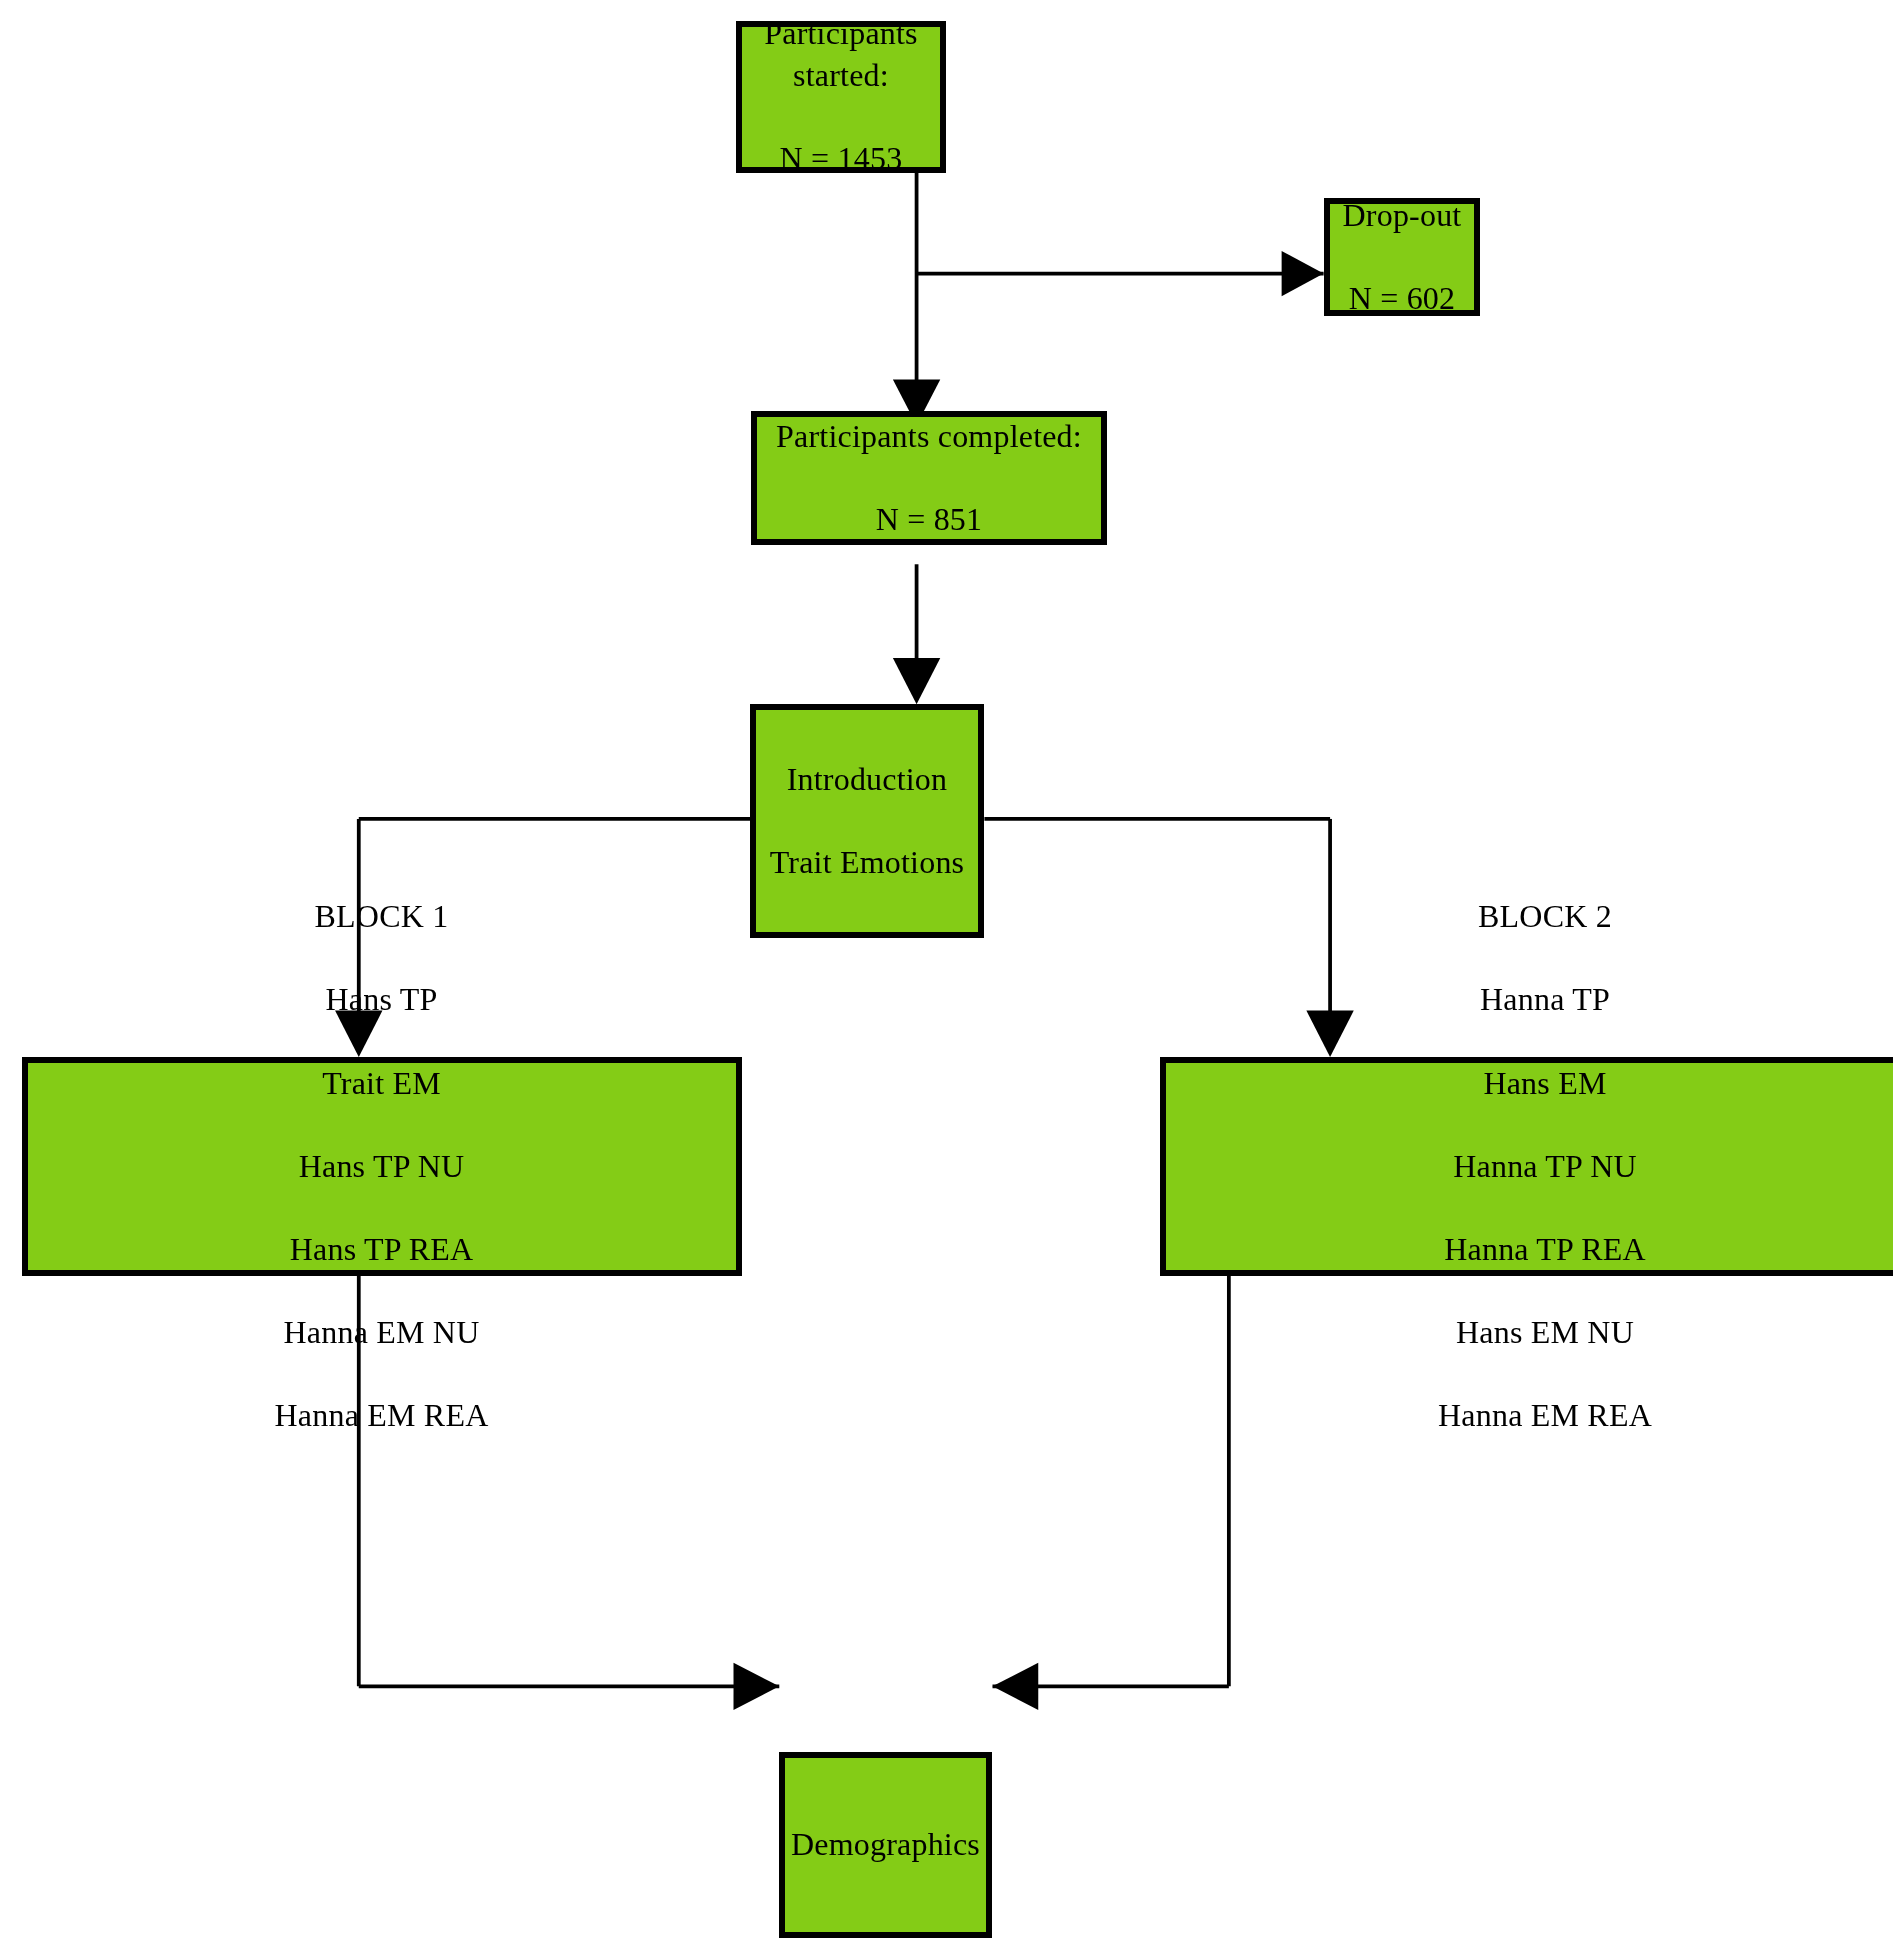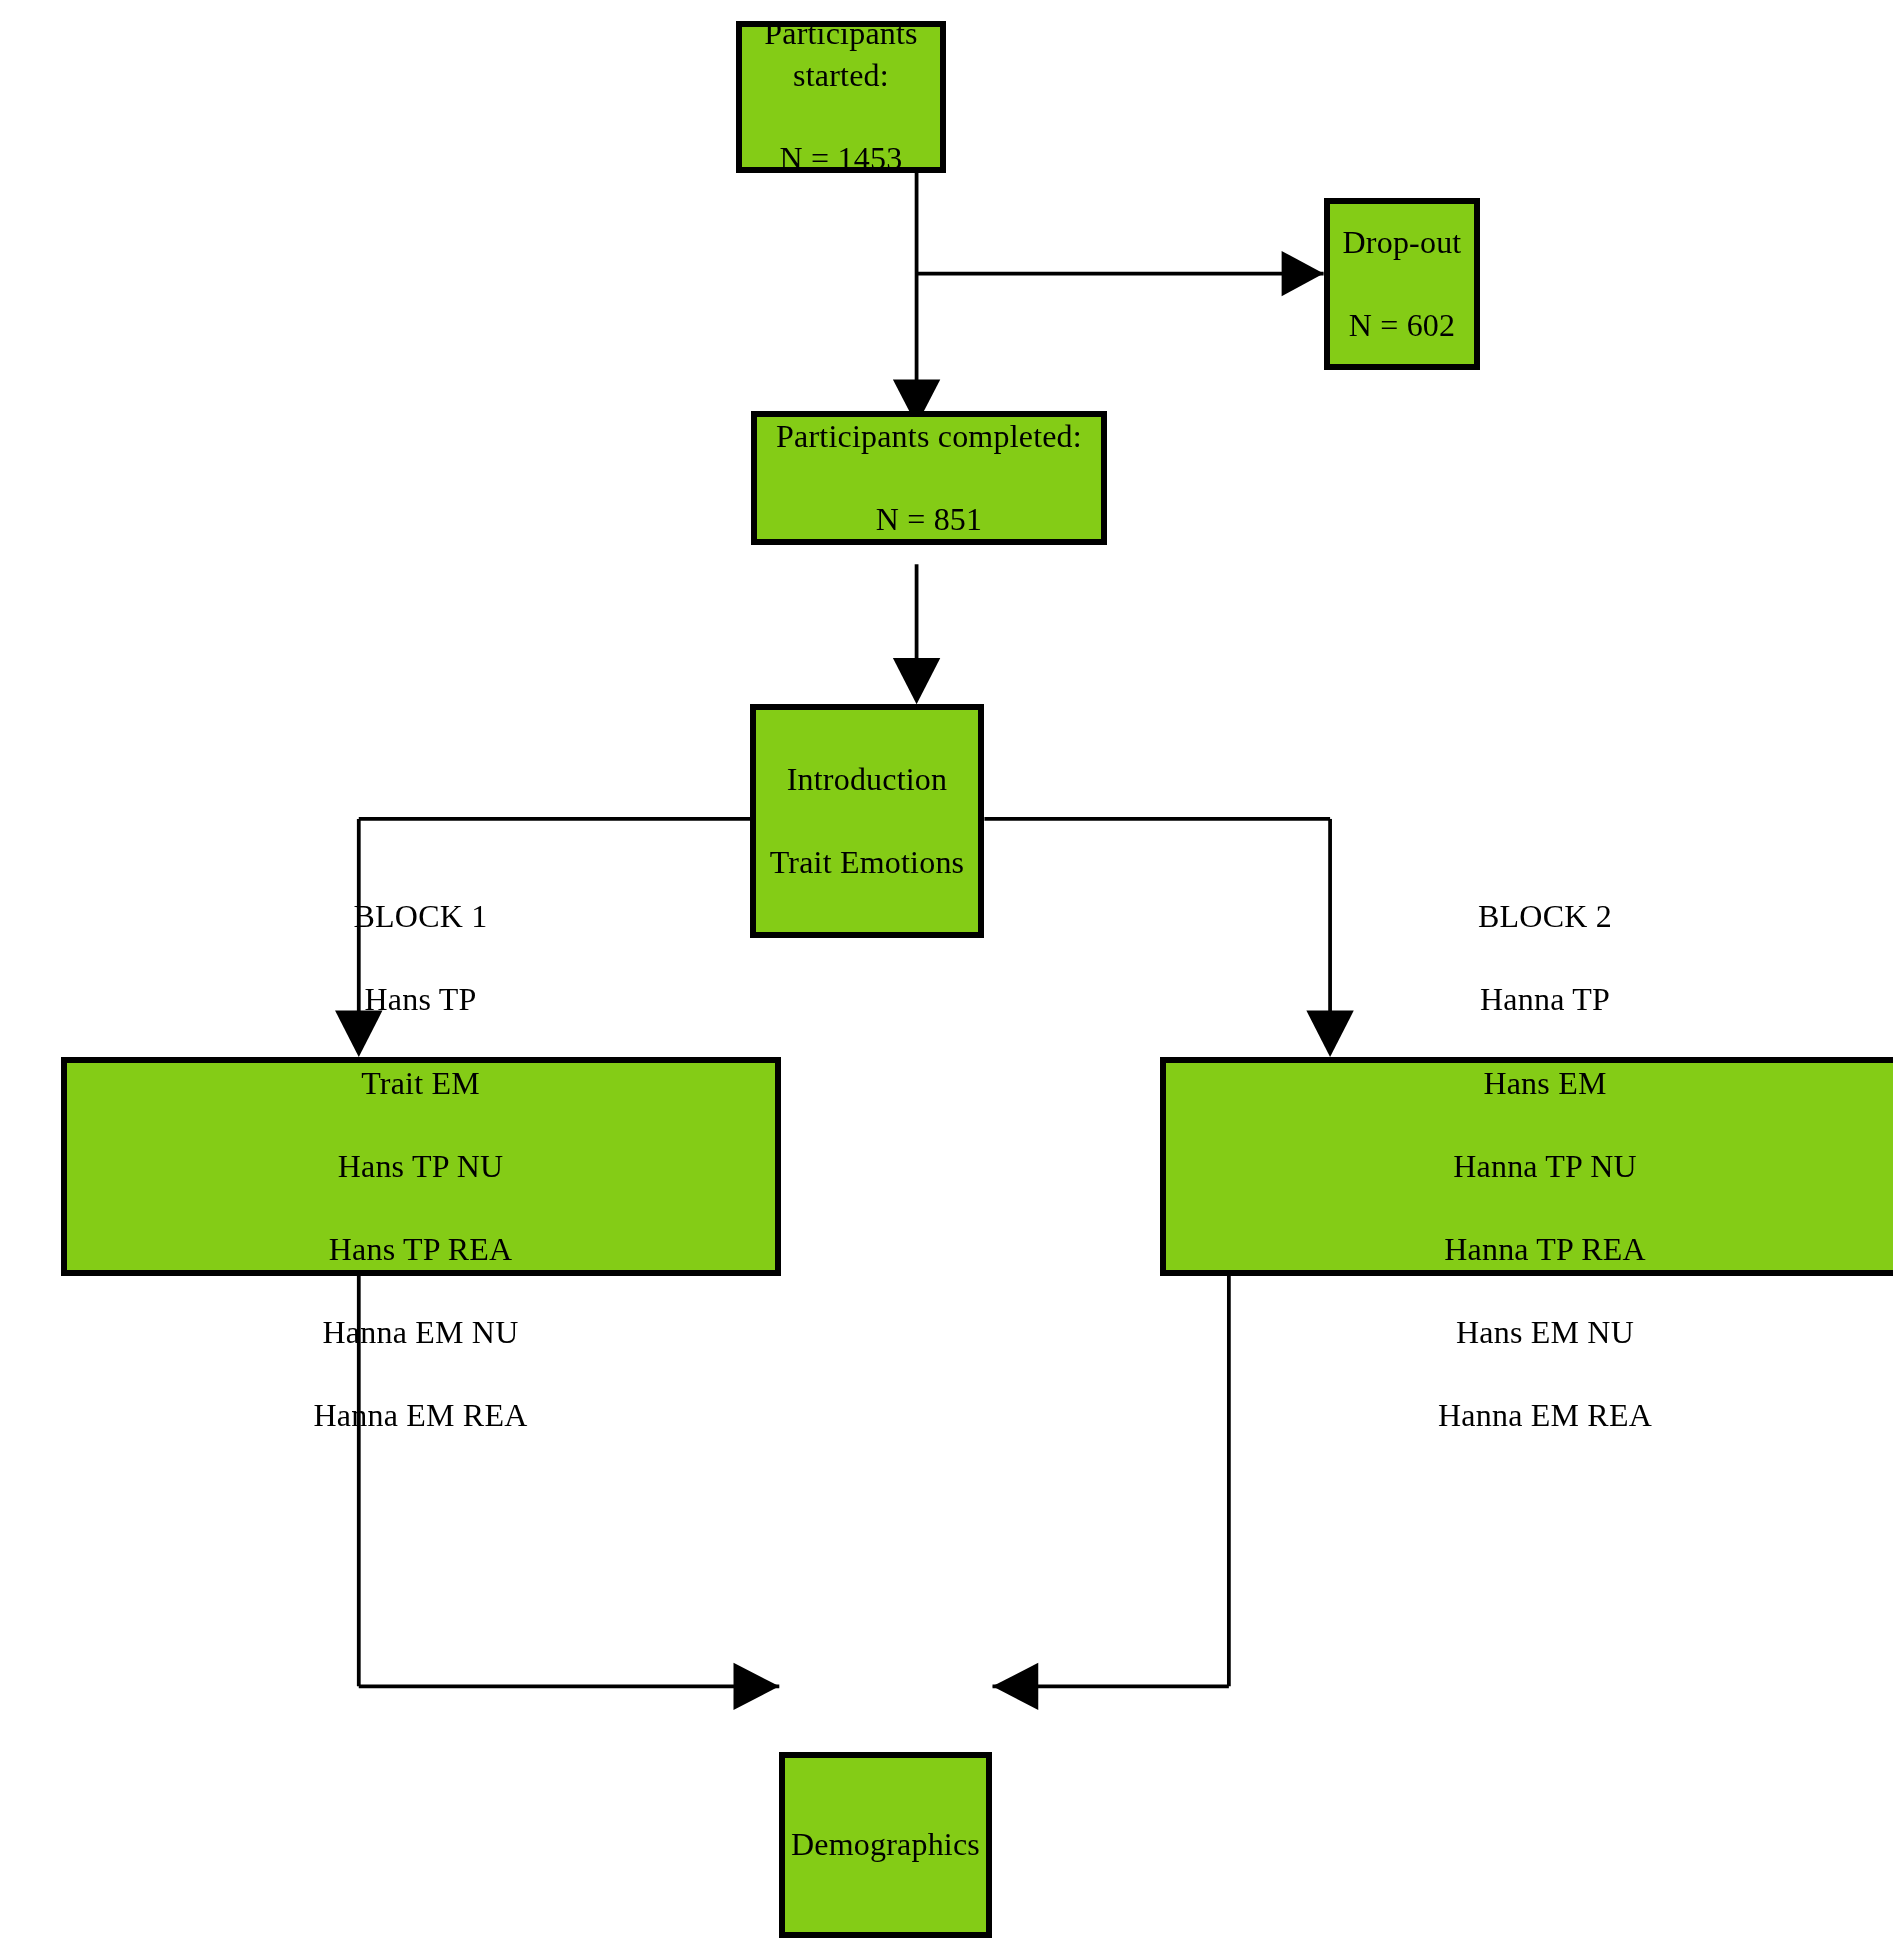--- a/index.html
+++ b/index.html
@@ -88,42 +88,42 @@
     <polygon points="1843,3132 1928,3088 1928,3176" fill="#000000"></polygon>
   </svg>
 
   <div class="node-box" style="left:736px; top:20.5px; width:210px; height:152px;">
     <div class="node-text">
       <span class="line">Participants started:</span>
       <span class="line">N = 1453</span>
     </div>
   </div>
 
-  <div class="node-box" style="left:1324px; top:198px; width:156px; height:172px;">
+  <div class="node-box" style="left:1324px; top:198px; width:156px; height:118px;">
     <div class="node-text">
       <span class="line">Drop-out</span>
       <span class="line">N = 602</span>
     </div>
   </div>
 
   <div class="node-box" style="left:751px; top:411px; width:356px; height:134px;">
     <div class="node-text">
       <span class="line">Participants completed:</span>
       <span class="line">N = 851</span>
     </div>
   </div>
 
   <div class="node-box" style="left:750px; top:704px; width:234px; height:234px;">
     <div class="node-text">
       <span class="line">Introduction</span>
       <span class="line">Trait Emotions</span>
     </div>
   </div>
 
-  <div class="node-box" style="left:21.5px; top:1057px; width:720px; height:219px;margin-left:39px;">
+  <div class="node-box" style="left:21.5px; top:1057px; width:720px; height:219px;">
     <div class="node-text block-text">
       <span class="line">BLOCK 1</span>
       <span class="line">Hans TP</span>
       <span class="line">Trait EM</span>
       <span class="line">Hans TP NU</span>
       <span class="line">Hans TP REA</span>
       <span class="line">Hanna EM NU</span>
       <span class="line">Hanna EM REA</span>
     </div>
   </div>

